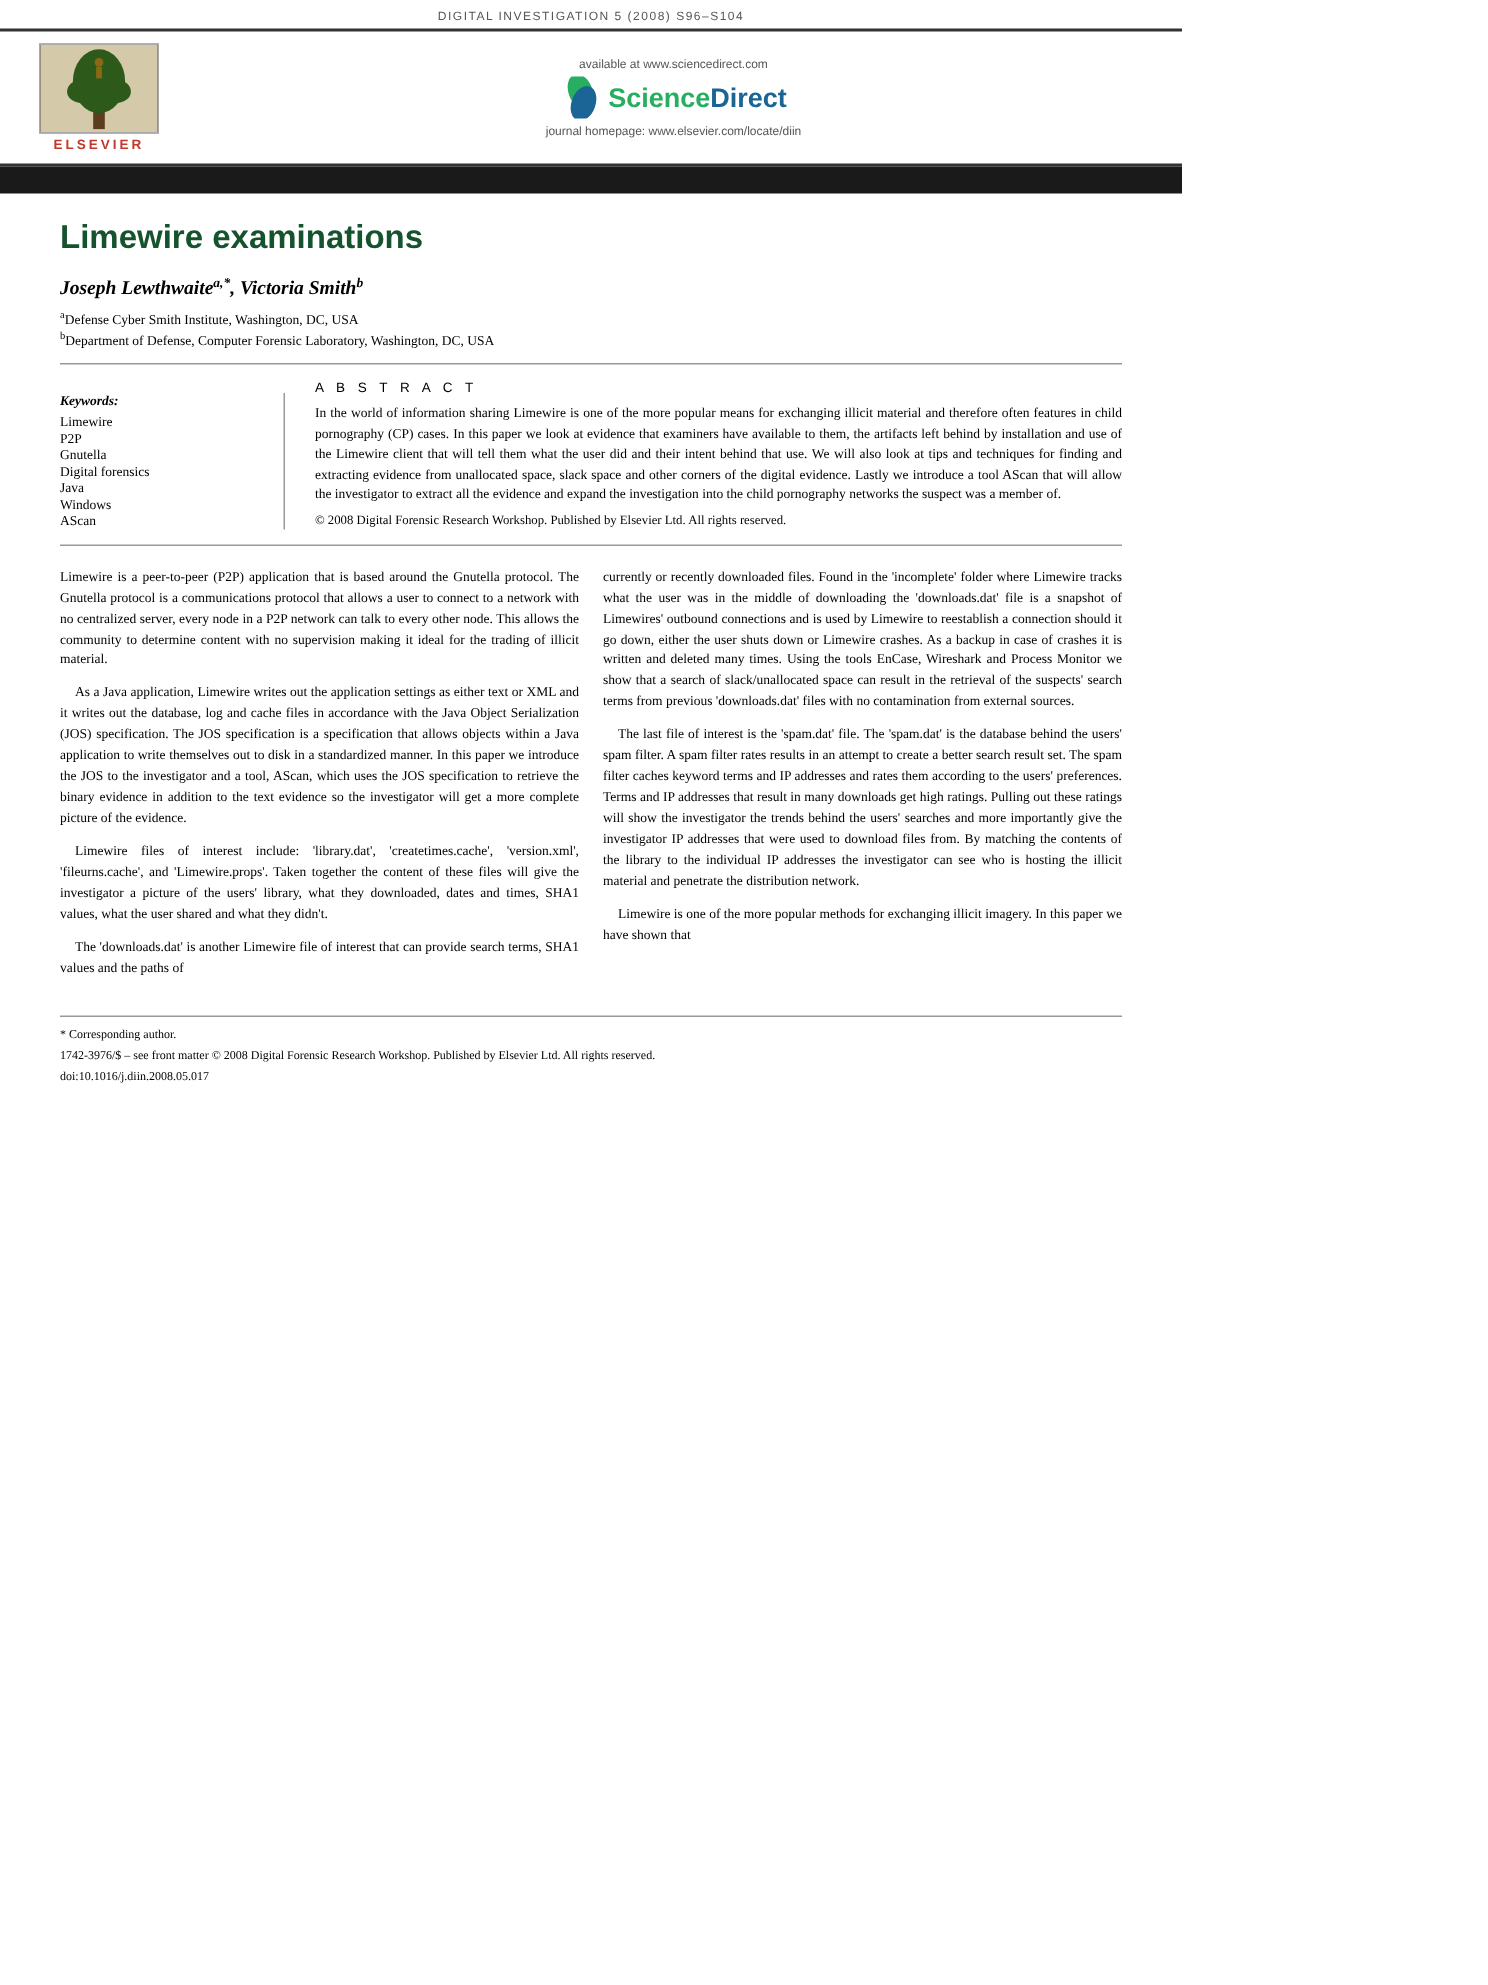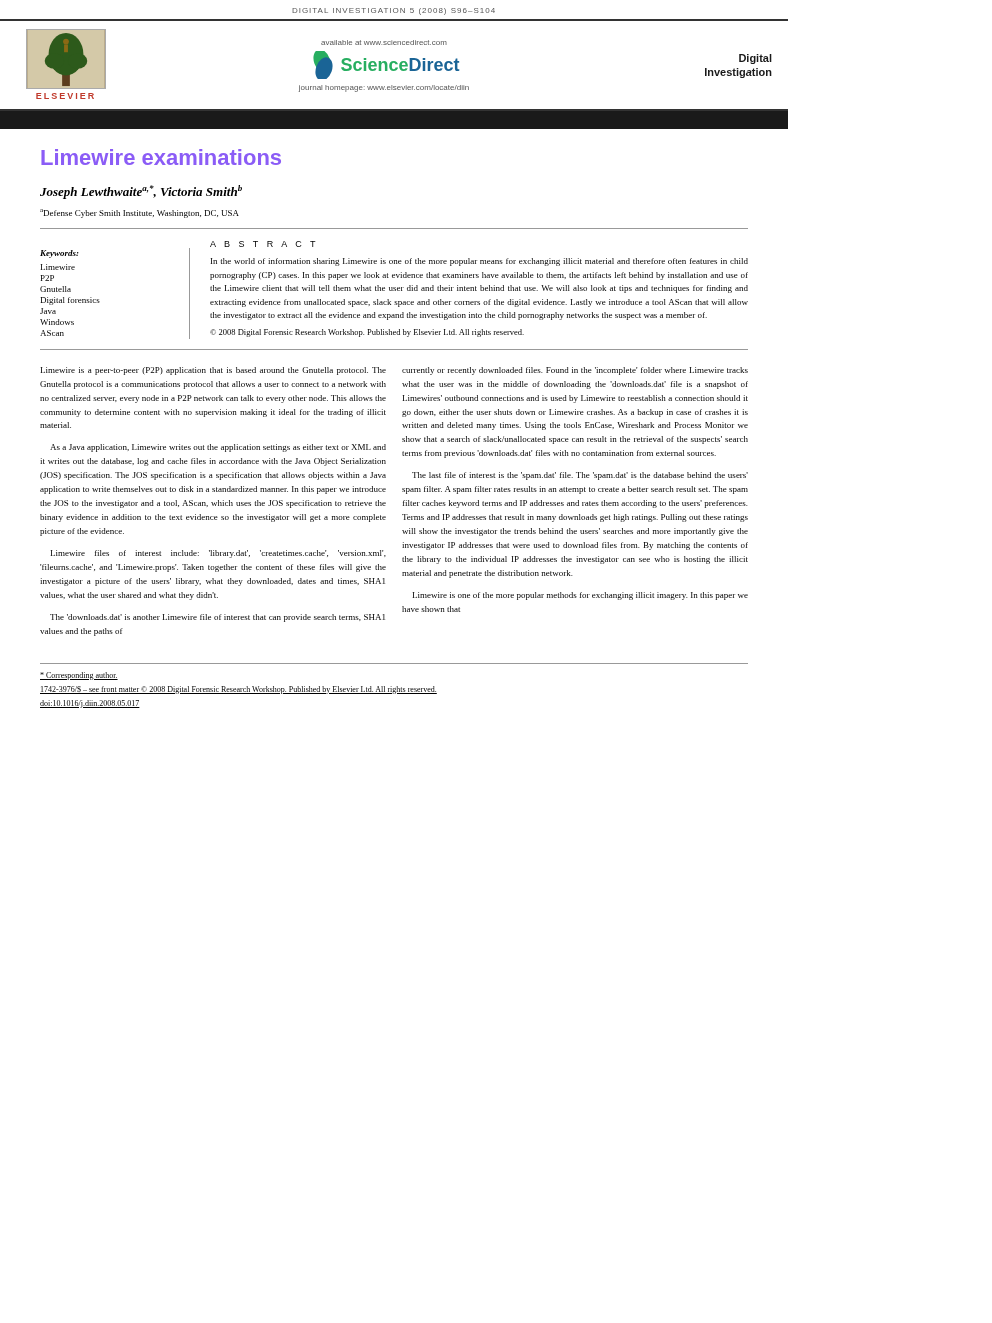--- a/index.html
+++ b/index.html
@@ -124,21 +124,21 @@
     }
     
     .content-area {
       padding: 16px 40px 20px 40px;
     }
     .article-title {
       font-size: 22px;
       font-weight: bold;
       font-family: Arial, sans-serif;
       margin-bottom: 12px;
-      color: #8b5cf6;
+      color: #14532d;
     }
     .authors {
       font-size: 13px;
       font-style: italic;
       font-weight: bold;
       margin-bottom: 6px;
       color: #000;
     }
     .authors sup {
       font-size: 9px;
@@ -227,21 +227,20 @@
     
     .footer-section {
       margin-top: 16px;
       border-top: 1px solid #999;
       padding-top: 6px;
       font-size: 8px;
       line-height: 1.5;
     }
     .footer-note {
       margin-bottom: 2px;
-      text-decoration: underline;
     }
     .footer-email {
       color: #c0392b;
     }
   </style>
 </head>
 <body>
 
 <div class="page-container">
 
@@ -275,41 +274,38 @@
 
         <svg class="sd-icon" viewBox="0 0 28 28" xmlns="http://www.w3.org/2000/svg">
           <ellipse cx="14" cy="10" rx="8" ry="12" fill="#27ae60" transform="rotate(-20 14 10)"></ellipse>
           <ellipse cx="16" cy="18" rx="8" ry="12" fill="#1a6496" transform="rotate(20 16 18)"></ellipse>
         </svg>
         <span class="sd-text"><span>Science</span>Direct</span>
       </div>
       <div class="journal-hp">journal homepage: www.elsevier.com/locate/diin</div>
     </div>
 
-    <div class="right-header">
-      <div class="digital-investigation-title">
-        <span>Digital</span><br>
-        <span>Investig<em>a</em>tion</span>
-      </div>
-    </div>
   </div>
 
   <div class="black-bar"></div>
 
   <div class="content-area">
 
     <div class="article-title">Limewire examinations</div>
 
     <div class="authors">
       <span>Joseph Lewthwaite</span><sup>a,*</sup>,
       <span>Victoria Smith</span><sup>b</sup>
     </div>
 
     <div class="affiliation">
       <sup>a</sup><span>Defense Cyber Smith Institute, Washington, DC, USA</span>
+    </div>
+    <div class="affiliation">
+      <sup>b</sup><span>Department of Defense, Computer Forensic Laboratory, Washington, DC, USA</span>
     </div>
 
     <hr class="divider-line">
 
     <div class="abstract-section">
 
       <div class="keywords-col">
         <div class="keywords-label">Keywords:</div>
         <div class="keyword-item">Limewire</div>
         <div class="keyword-item">P2P</div>

